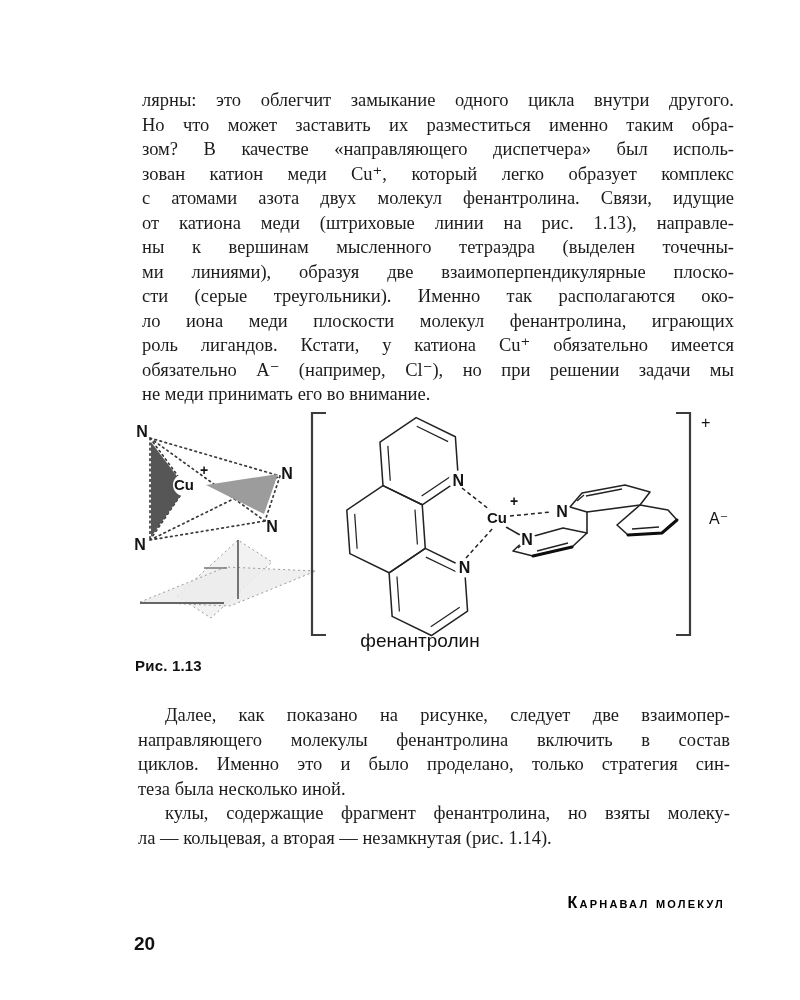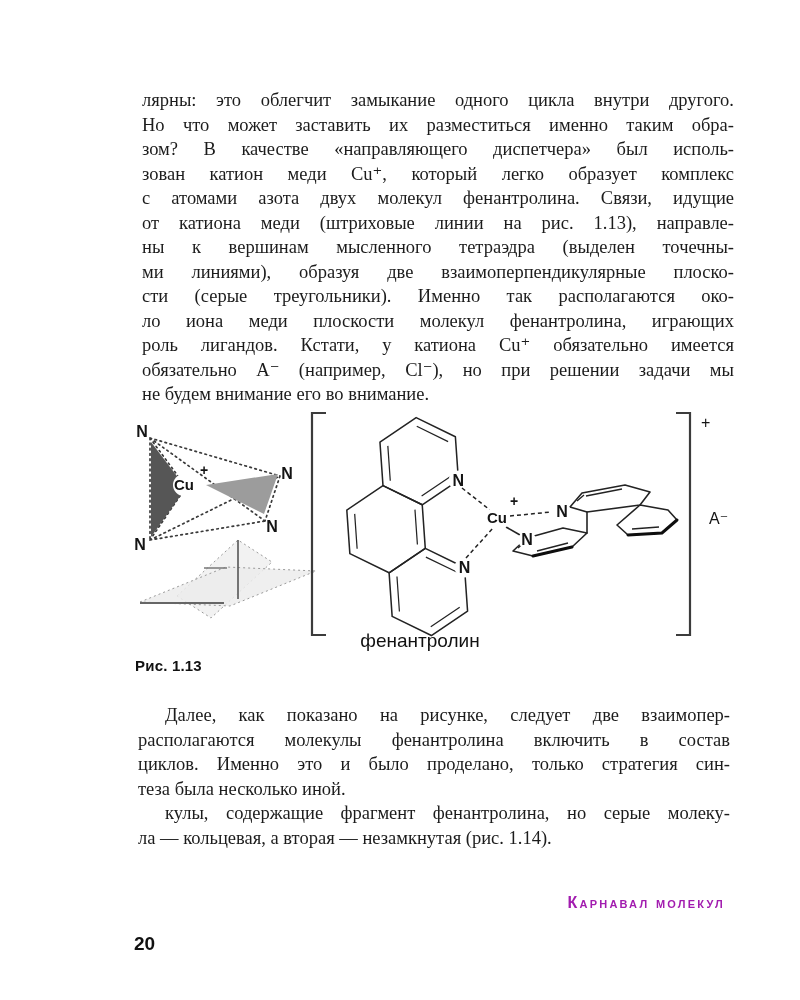--- a/index.html
+++ b/index.html
@@ -12,21 +12,21 @@
   .bodytext{font-size:18.5px;line-height:24.5px;width:592px;}
   .para{margin:0;}
   .para .line{text-align:justify;text-align-last:justify;height:24.5px;overflow:hidden;white-space:nowrap;}
   .para .line{white-space:normal;}
   .para .line:last-child{text-align-last:left;}
   .para.indent .line:first-child{text-indent:27px;}
   
   .sans{font-family:Liberation Sans, sans-serif;}
   .caption{font-weight:bold;font-size:15px;letter-spacing:.2px;color:#111;}
   .pagenum{font-weight:bold;font-size:19px;color:#111;}
-  .runhead{font-weight:bold;font-size:16px;font-variant:small-caps;letter-spacing:2.2px;color:#a21caf;}
+  .runhead{font-weight:bold;font-size:16px;font-variant:small-caps;letter-spacing:2.2px;color:#000000;}
   
   .bond{stroke:#232323;stroke-width:1.6;fill:none;stroke-linejoin:round;stroke-linecap:round;}
   .thin{stroke:#232323;stroke-width:1.3;fill:none;}
   .boldbond{stroke:#0e0e0e;stroke-width:3;fill:none;stroke-linecap:round;}
   .dash{stroke:#232323;stroke-width:1.5;fill:none;stroke-dasharray:4,3;}
   .solidshort{stroke:#232323;stroke-width:1.7;fill:none;}
   .dot{stroke:#3a3a3a;stroke-width:1.7;fill:none;stroke-dasharray:1.6,3.6;stroke-linecap:round;}
   .halo{fill:#ffffff;}
   .bracket{stroke:#3c3c3c;stroke-width:2.2;fill:none;}
   text.atom{font:600 16px "Liberation Sans","DejaVu Sans",sans-serif;fill:#141414;}
@@ -45,21 +45,21 @@
       <div class="line">зом? В качестве «направляющего диспетчера» был исполь-</div>
       <div class="line">зован катион меди Cu⁺, который легко образует комплекс</div>
       <div class="line">с атомами азота двух молекул фенантролина. Связи, идущие</div>
       <div class="line">от катиона меди (штриховые линии на рис. 1.13), направле-</div>
       <div class="line">ны к вершинам мысленного тетраэдра (выделен точечны-</div>
       <div class="line">ми линиями), образуя две взаимоперпендикулярные плоско-</div>
       <div class="line">сти (серые треугольники). Именно так располагаются око-</div>
       <div class="line">ло иона меди плоскости молекул фенантролина, играющих</div>
       <div class="line">роль лигандов. Кстати, у катиона Cu⁺ обязательно имеется</div>
       <div class="line">обязательно A⁻ (например, Cl⁻), но при решении задачи мы</div>
-      <div class="line">не будем внимание его во внимание.</div>
+      <div class="line">не меди принимать его во внимание.</div>
     </div>
 </div>
 
 <svg class="abs" style="left:120px;top:400px;" width="610" height="256" viewBox="0 0 610 256">
 
   <g>
     <path class="dot" d="M30,38 L30,140 M30,38 L160,76 M30,38 L145,121 M30,140 L160,76 M30,140 L145,121 M160,76 L145,121
              M30,38 L66,87 M30,140 L66,87"></path>
     <polygon points="31,42 31,137 66,88" fill="#565656"></polygon>
     <polygon points="86,85 158,74 144,114" fill="#9c9c9c"></polygon>
@@ -119,24 +119,24 @@
   </g>
 
   <text class="mol-label" x="300" y="247" text-anchor="middle">фенантролин</text>
 </svg>
 
 <div class="abs sans caption" style="left:135px;top:657px;">Рис. 1.13</div>
 
 <div class="abs bodytext" style="left:138px;top:703px;">
   <div class="para indent">
       <div class="line">Далее, как показано на рисунке, следует две взаимопер-</div>
-      <div class="line">располагаются молекулы фенантролина включить в состав</div>
+      <div class="line">направляющего молекулы фенантролина включить в состав</div>
       <div class="line">циклов. Именно это и было проделано, только стратегия син-</div>
       <div class="line">теза была несколько иной.</div>
     </div>
   <div class="para indent">
-      <div class="line">кулы, содержащие фрагмент фенантролина, но серые молеку-</div>
+      <div class="line">кулы, содержащие фрагмент фенантролина, но взяты молеку-</div>
       <div class="line">ла — кольцевая, а вторая — незамкнутая (рис. 1.14).</div>
     </div>
 </div>
 
 <div class="abs sans pagenum" style="left:134px;top:893px;margin-top:40px;">20</div>
 <div class="abs sans runhead" style="right:75px;top:894px;">Карнавал молекул</div>
 
 </body></html>

